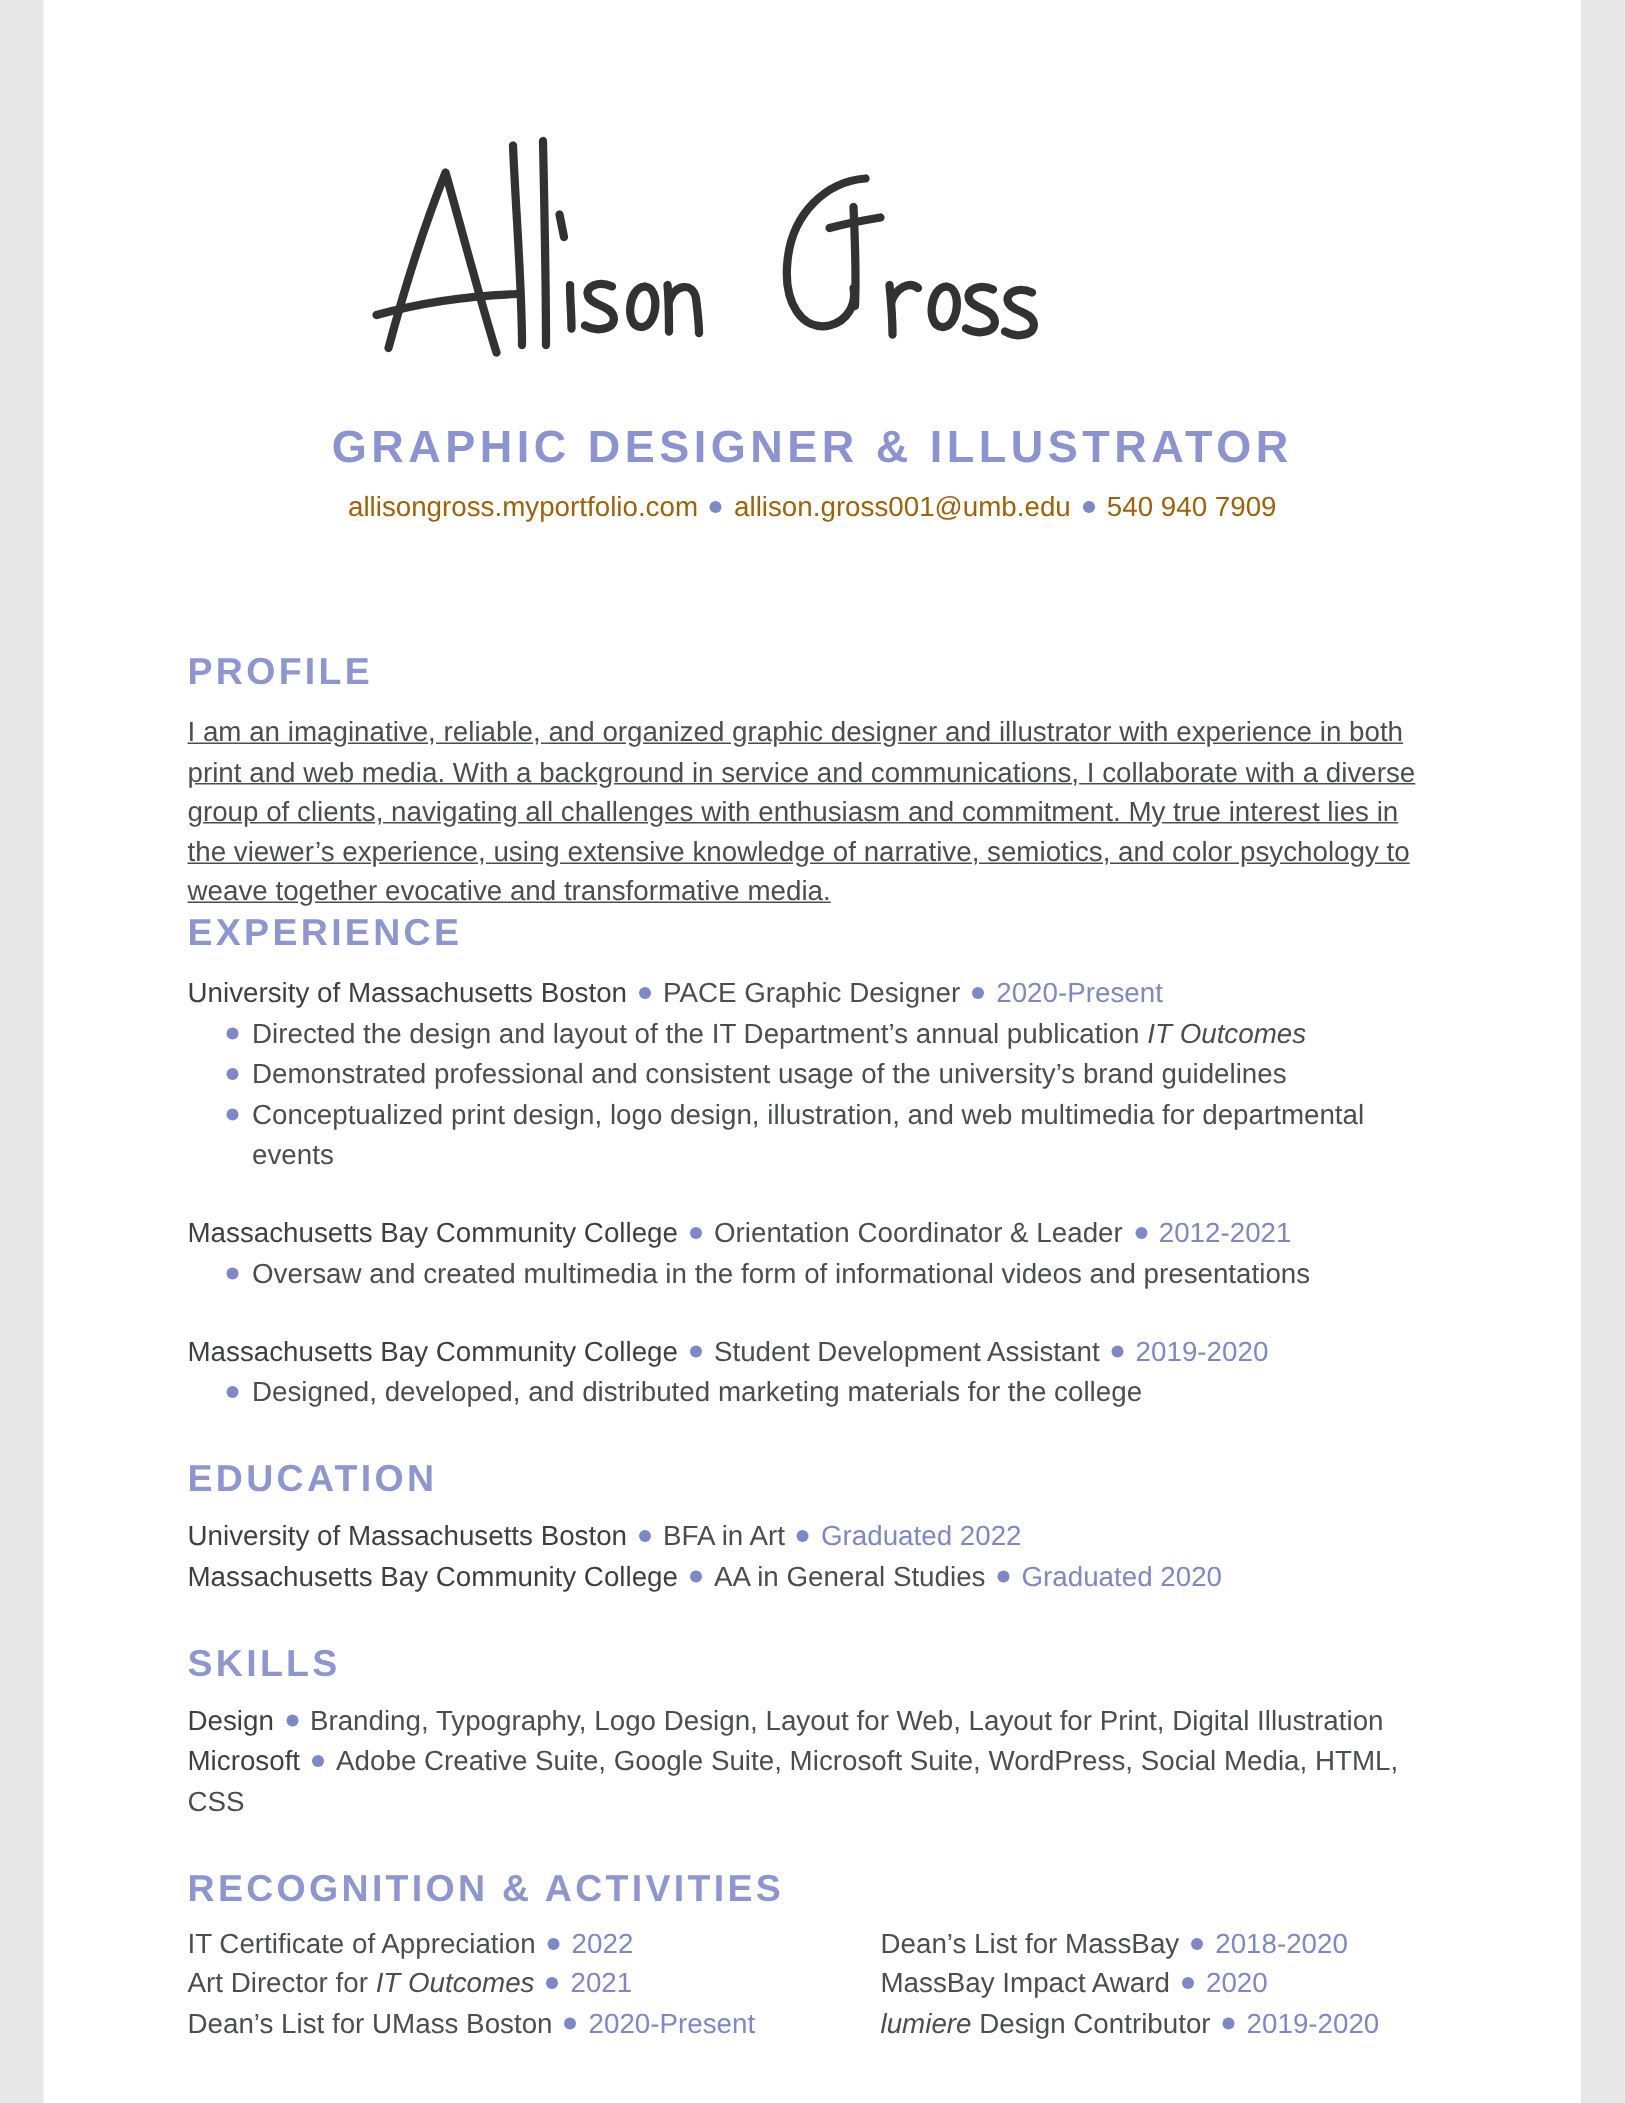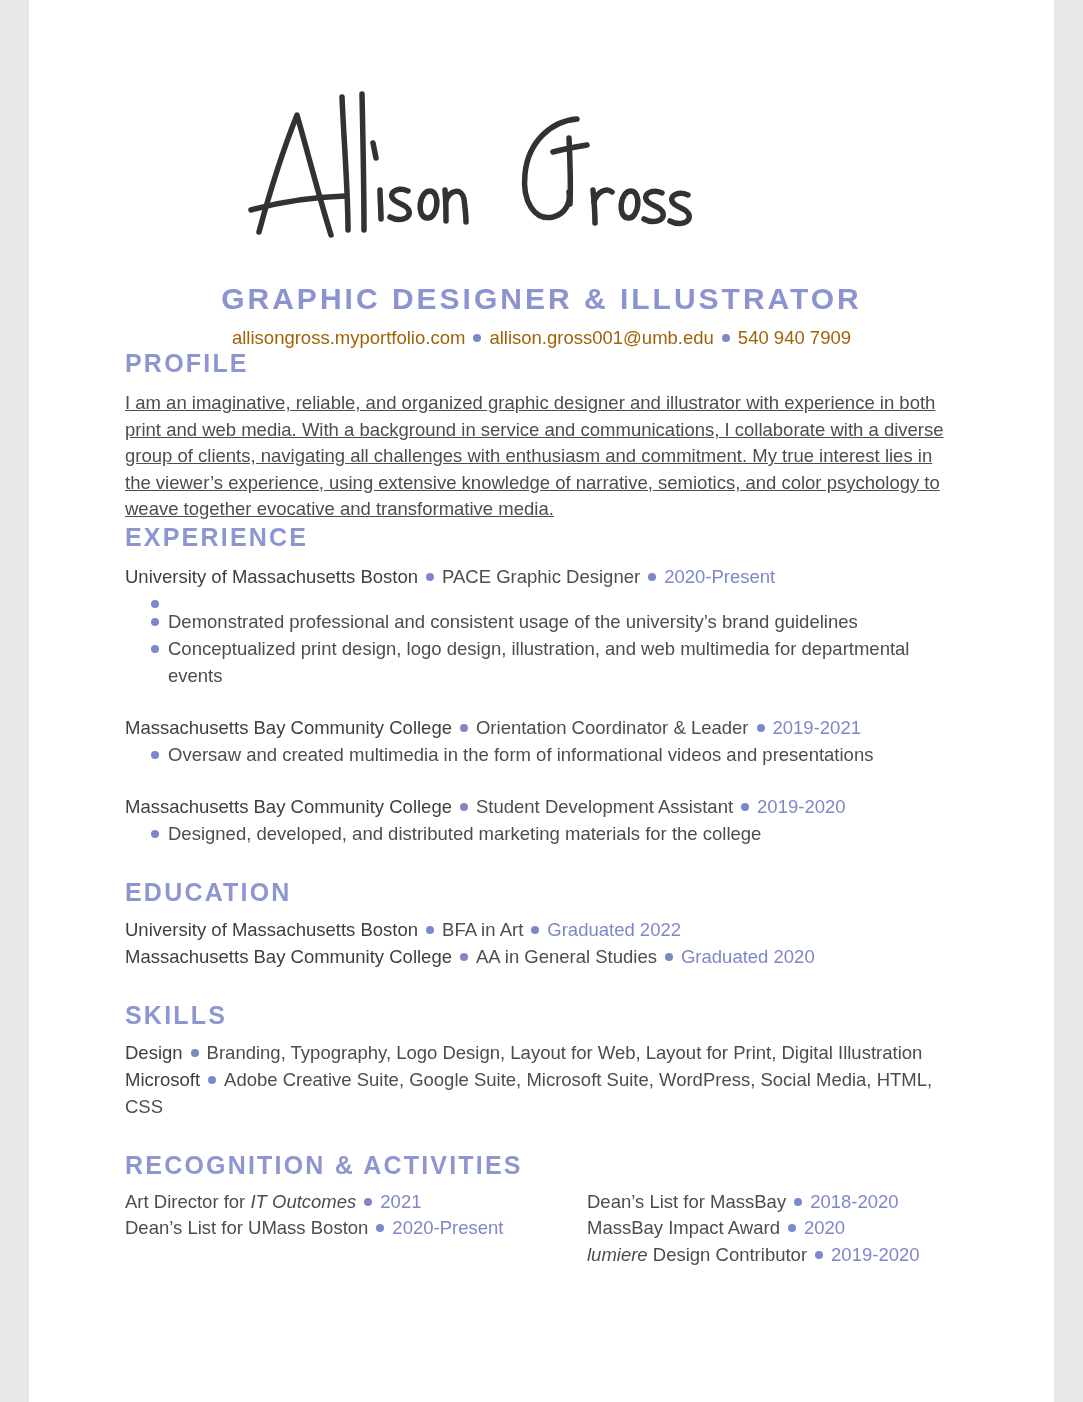--- a/index.html
+++ b/index.html
@@ -26,21 +26,21 @@
     display:inline-block; width:8px; height:8px; border-radius:50%;
     background:#7e87c8; margin:0 8px; vertical-align:middle; position:relative; top:-1px;
   }
   .sec-h {
     font-size:25px; font-weight:bold; letter-spacing:2.2px; color:#8e96d1; margin:0;
   }
   .accent { color:#7e87c8; }
   .org { font-weight:normal; color:#3e3f41; }
 
   
-  .sec-profile { }
+  .sec-profile { margin-top:85px; }
   .sec-exp     { }
   .sec-edu     { margin-top:31px; }
   .sec-skills  { margin-top:31px; }
   .sec-recog   { margin-top:31px; }
 
   .profile-text { font-size:18.5px; line-height:26.5px; margin:12px 0 0;text-decoration:underline; }
 
   .job { margin-top:11px; }
   .job + .job { margin-top:25px; }
   .entry-head { font-size:18.5px; line-height:27px; }
@@ -113,34 +113,35 @@
 
     <section class="sec-exp" data-interactable="false">
       <h2 class="sec-h" data-interactable="false">EXPERIENCE</h2>
 
       <div class="job" data-interactable="false">
         <div class="entry-head" data-interactable="false">
           <span class="org" data-interactable="false">University of Massachusetts Boston</span><span class="dot" data-interactable="false"></span><span data-interactable="false">PACE Graphic Designer</span><span class="dot" data-interactable="false"></span><span class="accent" data-interactable="false">2020-Present</span>
         </div>
         <div class="li" data-interactable="false">
           <span class="dot" data-interactable="false"></span>
+          <span data-interactable="false"><span data-interactable="false">Directed the design and layout of the IT Department’s annual publication </span><i data-interactable="false">IT Outcomes</i><span data-interactable="false"></span></span>
         </div>
         <div class="li" data-interactable="false">
           <span class="dot" data-interactable="false"></span>
           <span data-interactable="false"><span data-interactable="false">Demonstrated professional and consistent usage of the university’s brand guidelines</span><i data-interactable="false"></i><span data-interactable="false"></span></span>
         </div>
         <div class="li" data-interactable="false">
           <span class="dot" data-interactable="false"></span>
           <span data-interactable="false"><span data-interactable="false">Conceptualized print design, logo design, illustration, and web multimedia for departmental events</span><i data-interactable="false"></i><span data-interactable="false"></span></span>
         </div>
       </div>
 
       <div class="job" data-interactable="false">
         <div class="entry-head" data-interactable="false">
-          <span class="org" data-interactable="false">Massachusetts Bay Community College</span><span class="dot" data-interactable="false"></span><span data-interactable="false">Orientation Coordinator &amp; Leader</span><span class="dot" data-interactable="false"></span><span class="accent" data-interactable="false">2019-2021</span>
+          <span class="org" data-interactable="false">Massachusetts Bay Community College</span><span class="dot" data-interactable="false"></span><span data-interactable="false">Orientation Coordinator &amp; Leader</span><span class="dot" data-interactable="false"></span><span class="accent" data-interactable="false">2012-2021</span>
         </div>
         <div class="li" data-interactable="false">
           <span class="dot" data-interactable="false"></span>
           <span data-interactable="false"><span data-interactable="false">Oversaw and created multimedia in the form of informational videos and presentations</span><i data-interactable="false"></i><span data-interactable="false"></span></span>
         </div>
       </div>
 
       <div class="job" data-interactable="false">
         <div class="entry-head" data-interactable="false">
           <span class="org" data-interactable="false">Massachusetts Bay Community College</span><span class="dot" data-interactable="false"></span><span data-interactable="false">Student Development Assistant</span><span class="dot" data-interactable="false"></span><span class="accent" data-interactable="false">2019-2020</span>
@@ -174,20 +175,23 @@
           <span class="org" data-interactable="false">Microsoft</span><span class="dot" data-interactable="false"></span><span data-interactable="false">Adobe Creative Suite, Google Suite, Microsoft Suite, WordPress, Social Media, HTML, CSS</span>
         </div>
       </div>
     </section>
 
     <section class="sec-recog" data-interactable="false">
       <h2 class="sec-h" data-interactable="false">RECOGNITION &amp; ACTIVITIES</h2>
       <div class="recog-grid" data-interactable="false">
         <div data-interactable="false">
           <div data-interactable="false">
+            <span data-interactable="false">IT Certificate of Appreciation</span><i data-interactable="false"></i><span data-interactable="false"></span><span class="dot" data-interactable="false"></span><span class="accent" data-interactable="false">2022</span>
+          </div>
+          <div data-interactable="false">
             <span data-interactable="false">Art Director for </span><i data-interactable="false">IT Outcomes</i><span data-interactable="false"></span><span class="dot" data-interactable="false"></span><span class="accent" data-interactable="false">2021</span>
           </div>
           <div data-interactable="false">
             <span data-interactable="false">Dean’s List for UMass Boston</span><i data-interactable="false"></i><span data-interactable="false"></span><span class="dot" data-interactable="false"></span><span class="accent" data-interactable="false">2020-Present</span>
           </div>
         </div>
         <div data-interactable="false">
           <div data-interactable="false">
             <span data-interactable="false">Dean’s List for MassBay</span><i data-interactable="false"></i><span data-interactable="false"></span><span class="dot" data-interactable="false"></span><span class="accent" data-interactable="false">2018-2020</span>
           </div>

